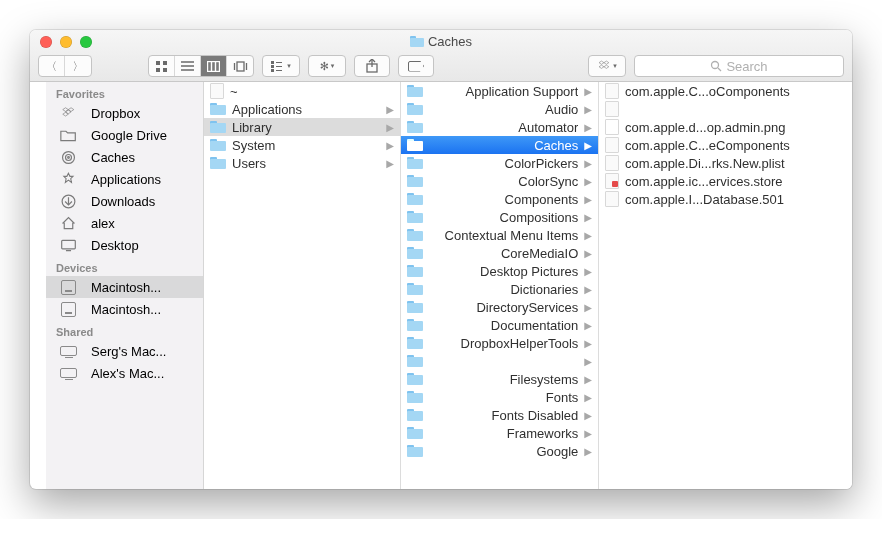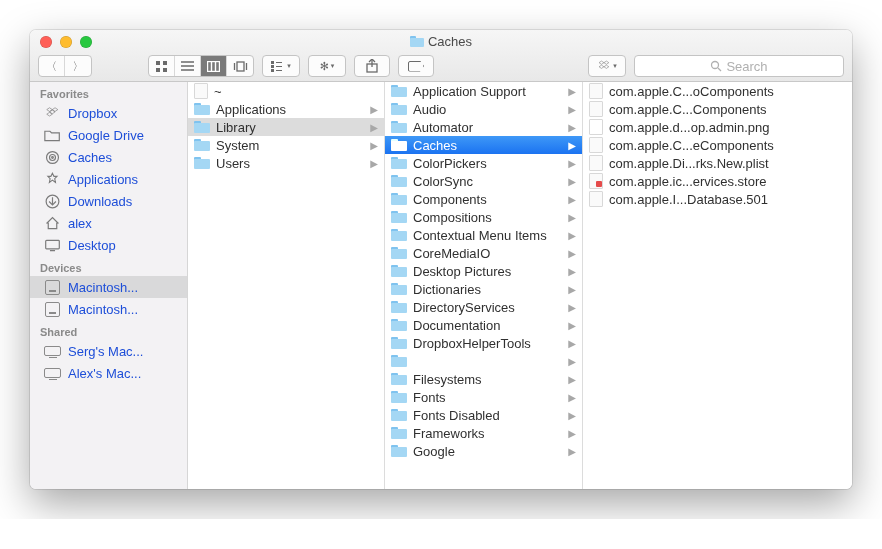--- a/index.html
+++ b/index.html
@@ -43,32 +43,32 @@
   .seg { display:flex; border:1px solid #c4c4c4; border-radius:4px; overflow:hidden; background:#fcfcfc; height:22px;}
   .seg .btn { width:26px; display:flex; align-items:center; justify-content:center; border-right:1px solid #d8d8d8; font-size:11px; color:#6a6a6a;}
   .seg .btn:last-child{border-right:none;}
   .seg .btn.active{background:#7a7a7a; color:#fff;}
   .seg .btn.wide{width:36px;}
   .single-btn { border:1px solid #c4c4c4; border-radius:4px; background:#fcfcfc; height:22px; width:36px; display:flex; align-items:center; justify-content:center; color:#6a6a6a; font-size:12px;}
   .tag-btn { border:1px solid #c4c4c4; border-radius:4px; background:#fcfcfc; height:22px; width:36px; display:flex; align-items:center; justify-content:center;}
   .tag-shape{width:16px;height:11px;border:1.3px solid #6a6a6a;border-radius:2px;position:relative;clip-path:polygon(0 0,75% 0,100% 50%,75% 100%,0 100%);}
   .spacer{flex:1;}
   .search { border:1px solid #c4c4c4; border-radius:4px; background:#fff; height:22px; width:210px; display:flex; align-items:center; justify-content:center; color:#b0b0b0; font-size:13px; gap:4px;}
-  .content { flex:1; display:flex; overflow:hidden; }
+  .content { flex:1; display:flex; overflow:hidden;margin-left:16px; }
 
   .sidebar { width:158px; background:#f3f2f4; border-right:1px solid #d6d6d6; overflow:hidden; font-size:13px;}
   .group-label{color:#8a8a8a; font-size:11px; font-weight:600; padding:6px 10px 2px;}
-  .sb-item{display:flex; align-items:center; gap:7px; padding:2px 10px 2px 14px; height:22px; color:#1d4ed8;}
+  .sb-item{display:flex; align-items:center; gap:14px; padding:2px 10px 2px 14px; height:22px; color:#000000;}
   .sb-item .sic{width:17px; height:15px; display:flex; align-items:center; justify-content:center; color:#7a7a7a;}
   .sb-item.selected{background:#d9d9da;}
   .sb-item .txt{white-space:nowrap; overflow:hidden; text-overflow:ellipsis;}
 
   .columns { flex:1; display:flex; overflow:hidden; background:#fff;}
   .col { border-right:1px solid #dcdcdc; overflow-y:auto; overflow-x:hidden; font-size:13px; flex-shrink:0;}
-  .col.c1{width:197px;} .col.c2{width:198px;} .col.c3{flex:1; border-right:none;}
+  .col.c1{width:197px;} .col.c2{width:198px;text-align:right;} .col.c3{flex:1; border-right:none;}
   .row { display:flex; align-items:center; gap:6px; height:18px; padding:0 4px 0 6px; color:#303030;}
   .row.selected{background:linear-gradient(#3e98f7,#1b73f1); color:#fff;}
   .row.selected .arrow{color:#fff;}
   .row.selected .fold::before,.row.selected .fold::after{filter:brightness(1.2);}
   .row.inactive-selected{background:#dcdcdc;}
   .arrow{margin-left:auto; color:#a8a8a8; font-size:10px; padding-right:2px;}
   .fold { width:16px; height:12px; position:relative; flex-shrink:0;}
   .fold::before{content:""; position:absolute; width:7px; height:3px; top:0; left:0; background:#7fc3ef; border-radius:1px 1px 0 0;}
   .fold::after{content:""; position:absolute; width:16px; height:10px; top:2px; left:0; background:#a4d7f4; border-radius:1px;}
   .fold.sel::before{background:#bde0f9;} .fold.sel::after{background:#dcf0fc;}
@@ -419,21 +419,20 @@
             <span class="arrow">▶</span>
           </div>
         </div>
         <div class="col c3">
           <div class="row">
             <span class="doc"></span>
             <span class="rtxt">com.apple.C...oComponents</span>
           </div>
           <div class="row">
             <span class="doc"></span>
-            <span class="rtxt">com.apple.C...Components</span>
           </div>
           <div class="row">
             <span class="doc img"></span>
             <span class="rtxt">com.apple.d...op.admin.png</span>
           </div>
           <div class="row">
             <span class="doc"></span>
             <span class="rtxt">com.apple.C...eComponents</span>
           </div>
           <div class="row">

